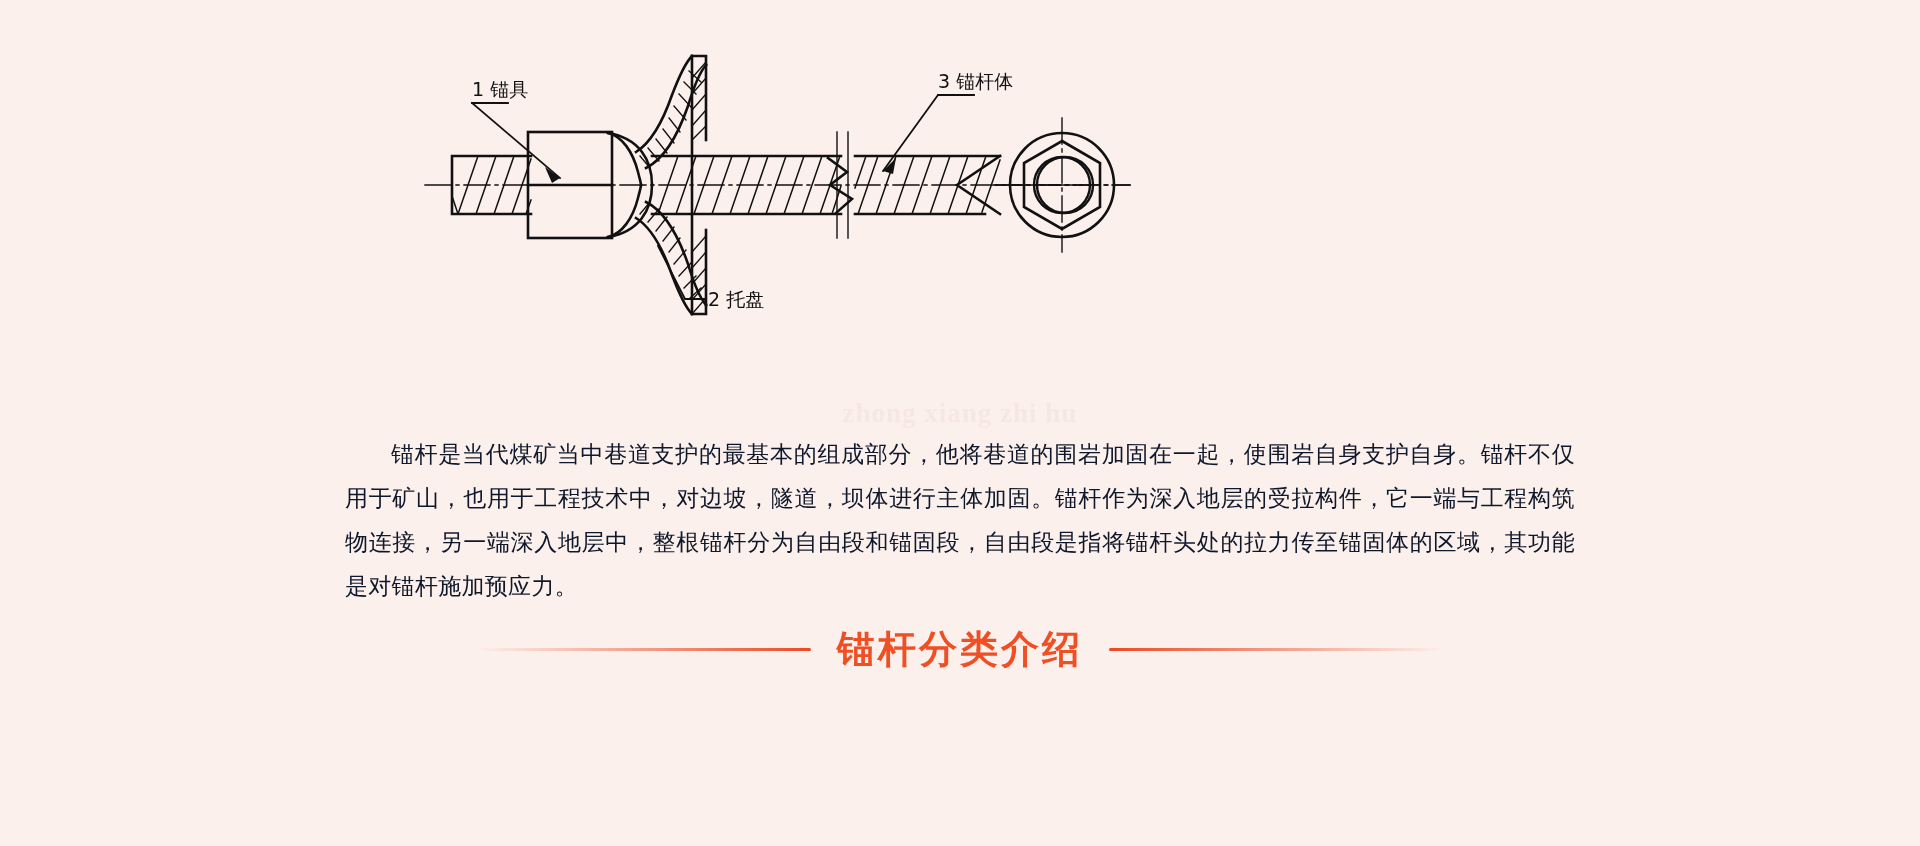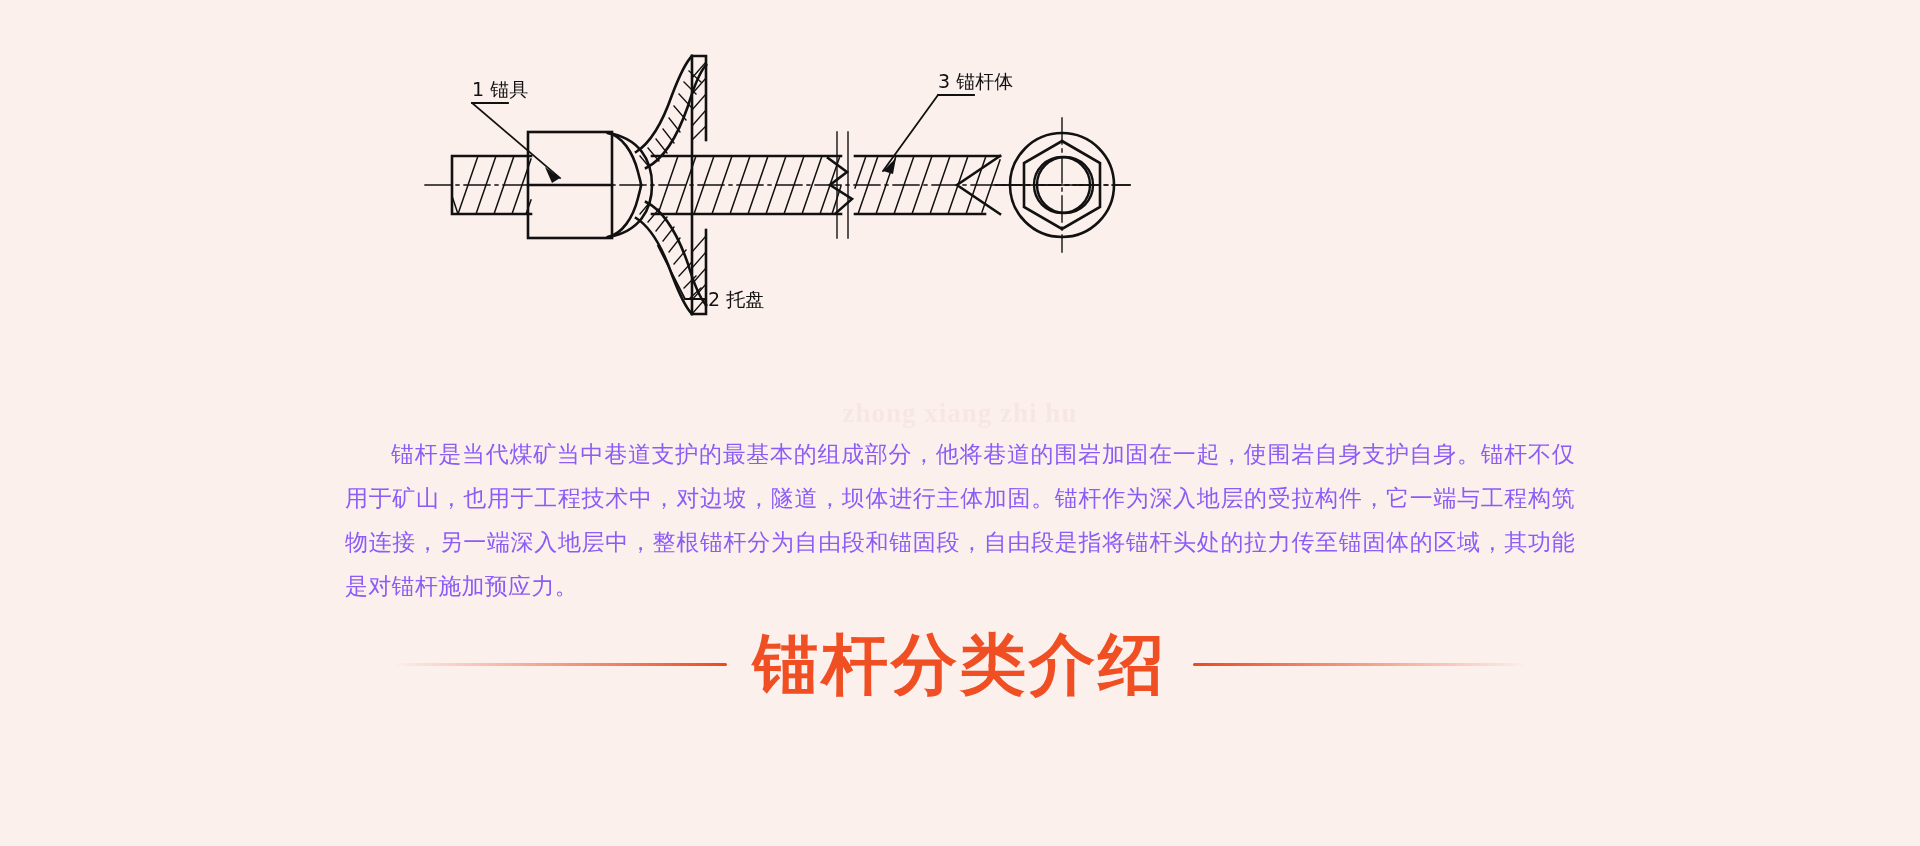--- a/index.html
+++ b/index.html
@@ -48,21 +48,21 @@
   }
 
   
   .body-text {
     position: absolute;
     left: 345px;
     top: 432px;
     width: 1230px;
     font-size: 23px;
     line-height: 44px;
-    color: #8b5cf6;
+    color: #0f172a;
     text-align: justify;
     text-indent: 46px;
     font-family: "DejaVu Sans", "Liberation Sans", sans-serif;
     letter-spacing: 0.3px;
   }
 
   
   .section-head {
     position: absolute;
     left: 0;
@@ -79,21 +79,21 @@
   }
   .rule-left {
     width: 330px;
     background: linear-gradient(to right, rgba(240,78,35,0.02), #ea4a22);
   }
   .rule-right {
     width: 330px;
     background: linear-gradient(to left, rgba(240,78,35,0.02), #ea4a22);
   }
   .section-title {
-    font-size: 66px;
+    font-size: 38px;
     font-weight: bold;
     color: #f04e23;
     letter-spacing: 3px;
     white-space: nowrap;
     font-family: "DejaVu Sans", "Liberation Sans", sans-serif;
     line-height: 1.05;
   }
 
   
   .lbl {

